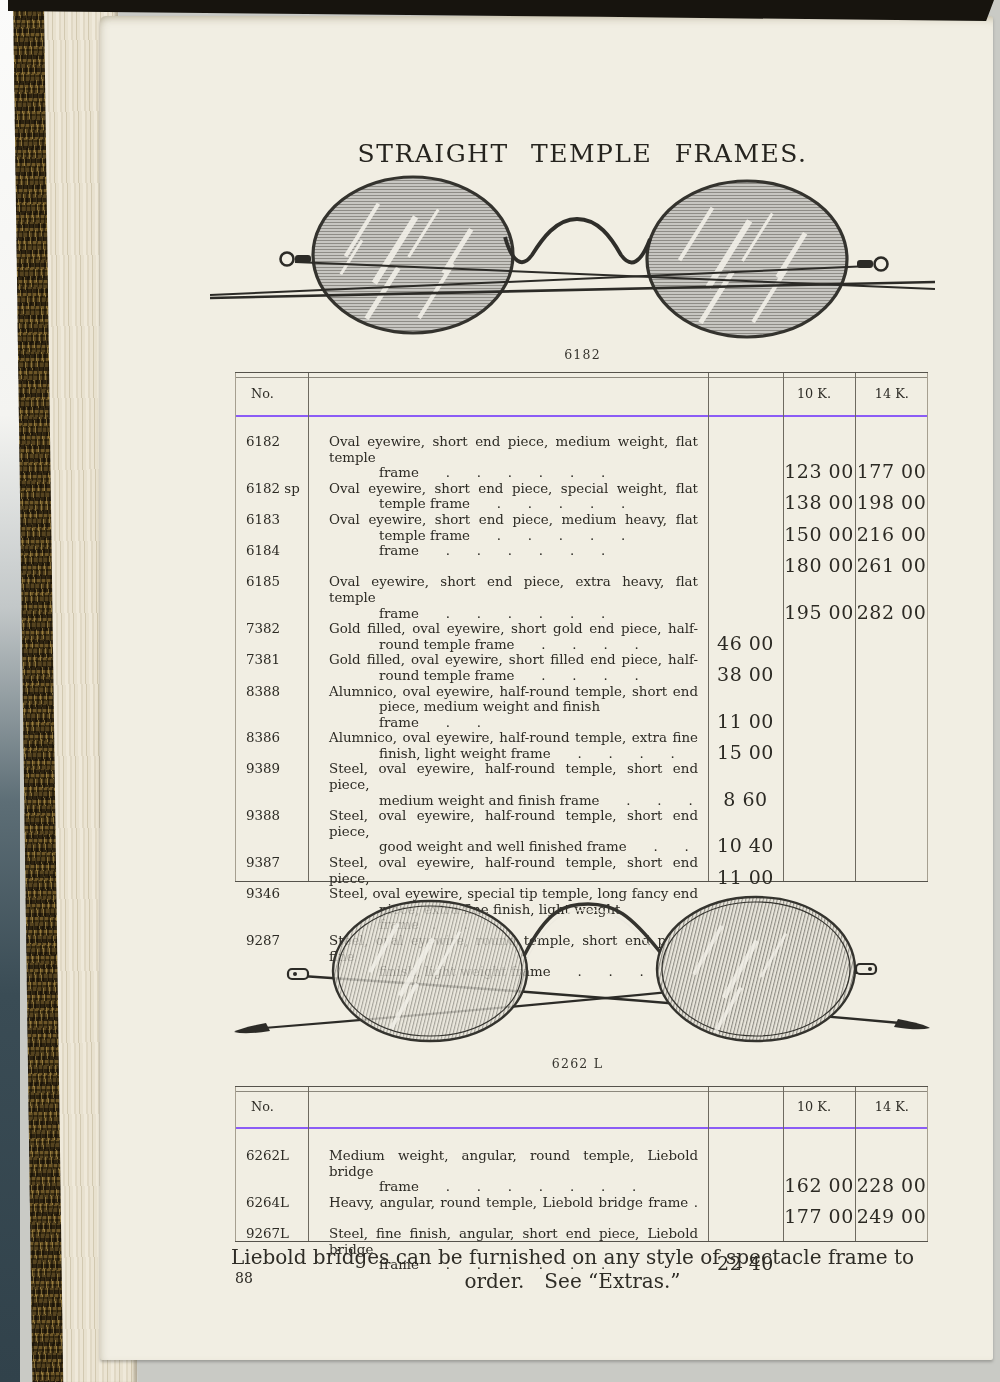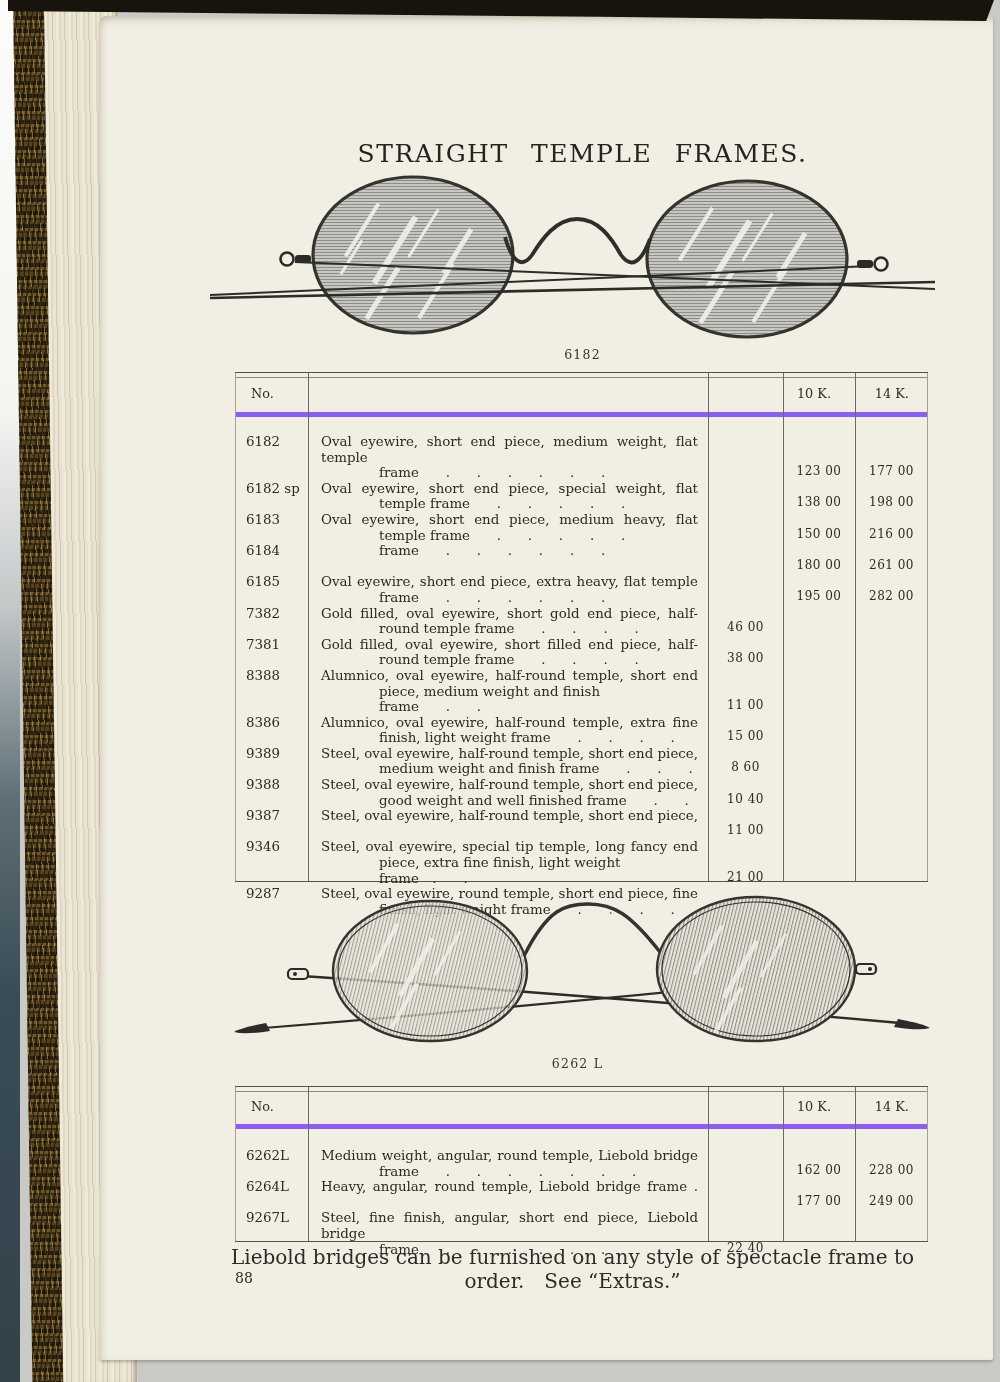--- a/index.html
+++ b/index.html
@@ -62,38 +62,38 @@
   .t1{top:372px;height:510px;}
   .t2{top:1086px;height:156px;}
   .dline2{position:absolute;left:0;right:0;top:3.5px;height:1px;background:#8c887d;}
   .vline{position:absolute;top:0;bottom:0;width:1px;background:#6e6a60;}
   .vl-a{left:0;background:#a69f90;}
   .vl-b{left:73px;}
   .vl-c{left:473px;}
   .vl-d{left:548px;}
   .vl-e{left:620px;}
   .vl-f{left:692px;background:#a69f90;}
-  .thead{display:flex;height:44px;box-sizing:border-box;border-bottom:5px solid #8b5cf6;
+  .thead{display:flex;height:44px;box-sizing:border-box;border-bottom:2px solid #8b5cf6;
          padding-top:13px;font-size:12.8px;color:#2e2c26;}
   .t2 .thead{height:42px;padding-top:12px;}
   .h-no{width:73px;box-sizing:border-box;padding-left:16px;}
   .h-desc{width:400px;}
   .h-price{width:75px;}
   .h-k10{width:72px;text-align:center;}
   .h-k14{width:73px;text-align:center;padding-left:6px;}
   .tbody{padding-top:17px;}
   .t2 .tbody{padding-top:19px;}
   .trow{display:flex;min-height:31.2px;}
   .c-no{width:73px;box-sizing:border-box;padding-left:11px;font-size:13.4px;line-height:15.6px;}
   .c-desc{width:400px;box-sizing:border-box;padding:0 10px 0 13px;font-size:13.4px;line-height:15.6px;}
-  .l1{text-align:justify;text-align-last:justify;}
+  .l1{text-align:justify;text-align-last:justify;margin-left:8px;}
   .l2{padding-left:58px;}
   .l2:empty{display:none;}
   .c-price,.c-k10,.c-k14{display:flex;justify-content:center;align-items:flex-end;
-    box-sizing:border-box;padding-bottom:1px;font-size:12px;letter-spacing:.5px;line-height:15.6px;}
+    box-sizing:border-box;padding-bottom:1px;font-size:19px;letter-spacing:.5px;line-height:15.6px;}
   .c-price{width:75px;text-align:right;}
   .c-k10{width:72px;}
   .c-k14{width:73px;}
   
   .footer-note{position:absolute;left:225px;top:1245px;width:695px;text-align:center;font-size:20px;color:#2e2c26;}
   .page-number{position:absolute;left:235px;top:1270px;width:695px;text-align:left;font-size:14px;}
 </style>
 </head>
 <body>
 

